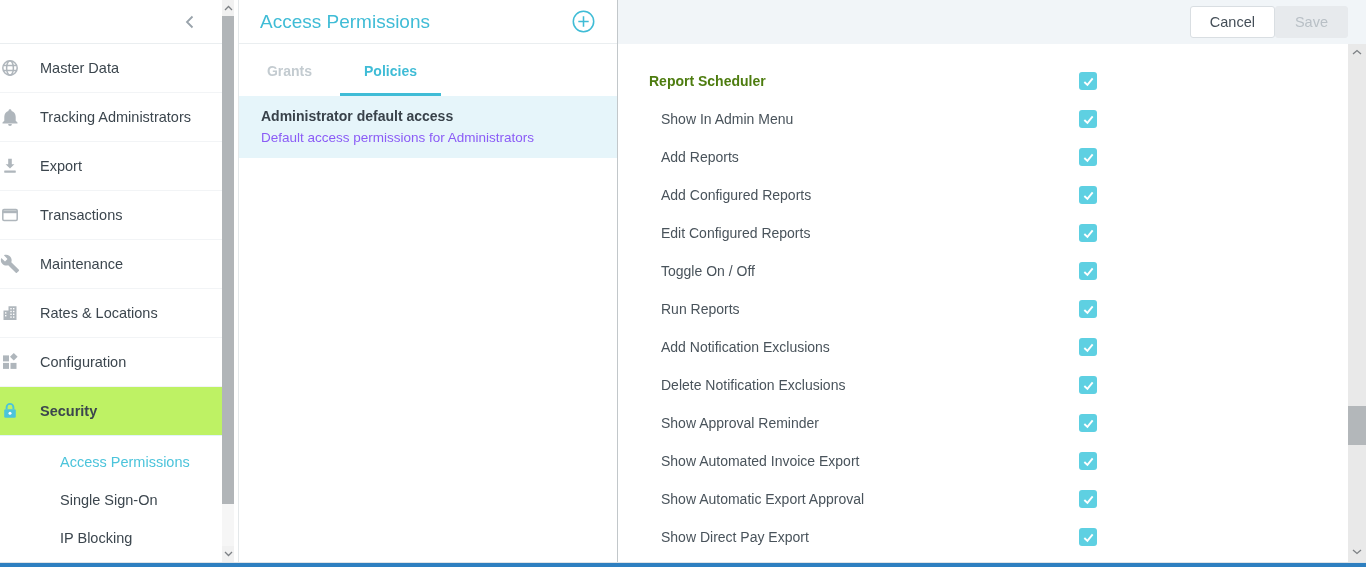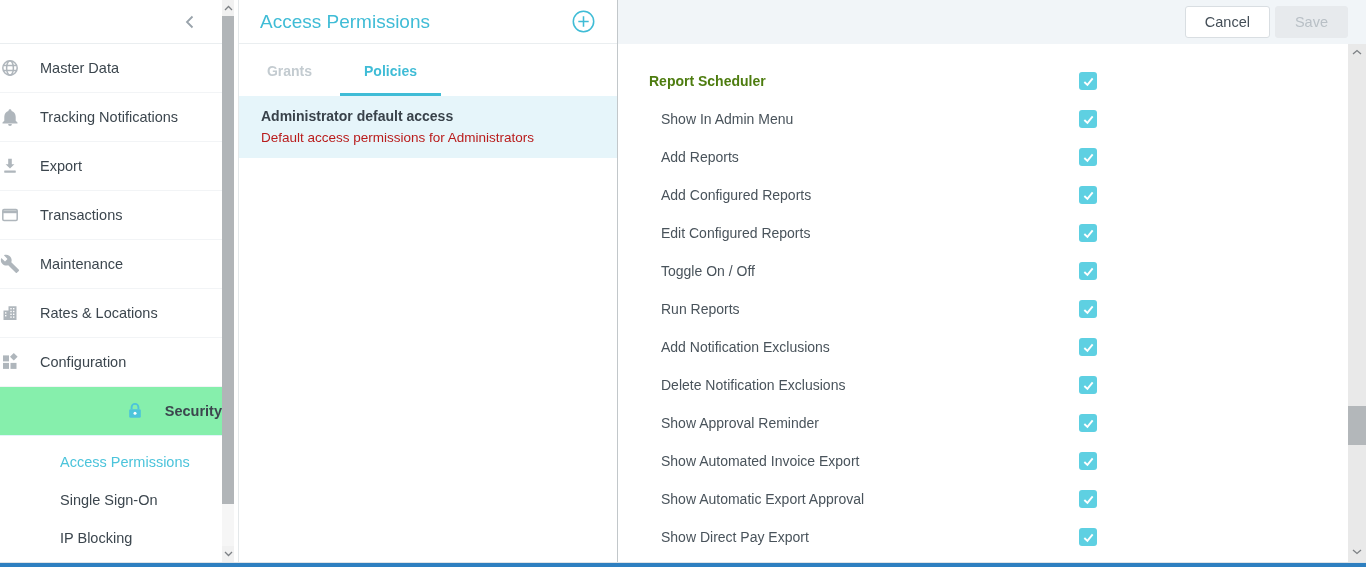--- a/index.html
+++ b/index.html
@@ -9,21 +9,21 @@
     -webkit-font-smoothing:antialiased;
   }
   .app{display:flex;height:562px;border-bottom:1px solid #dfe3e6;}
   .bottom-line{height:4px;background:#2e7fc0;}
 
   
   .sidebar{width:222px;flex:none;background:#fff;}
   .sidebar-header{height:44px;border-bottom:1px solid #eaeef0;display:flex;align-items:center;justify-content:flex-end;padding-right:24px;box-sizing:border-box;}
   .collapse-btn{cursor:pointer;display:flex;align-items:center;}
   .nav-item{height:49px;display:flex;align-items:center;gap:20px;border-bottom:1px solid #f2f4f6;font-size:14.5px;color:#3c464e;cursor:pointer;box-sizing:border-box;}
-  .nav-item.active{background:#86efac;font-weight:bold;border-bottom-color:#e1f4f9;justify-content:flex-end;}
+  .nav-item.active{background:#bef264;font-weight:bold;border-bottom-color:#e1f4f9;}
   .nav-icon{width:20px;height:20px;flex:none;display:flex;align-items:center;justify-content:center;}
   .sub-list{padding-top:7px;}
   .sub-item{height:38px;display:flex;align-items:center;padding-left:60px;font-size:14.5px;color:#3c464e;cursor:pointer;}
   .sub-item.active{color:#4cc4db;}
 
   
   .sb-scroll{width:12px;flex:none;background:#f6f6f6;position:relative;}
   .sb-btn{height:16px;background:#f1f1f1;display:flex;align-items:center;justify-content:center;cursor:pointer;}
   .sb-btn.bottom{position:absolute;bottom:0;left:0;right:0;}
   .sb-thumb{position:absolute;left:0;right:0;top:16px;height:488px;background:#b1b5b8;cursor:pointer;}
@@ -32,25 +32,25 @@
   .panel{width:380px;flex:none;margin-left:4px;border-left:1px solid #e4e8ea;border-right:1px solid #c2c7ca;box-sizing:border-box;display:flex;flex-direction:column;background:#fff;}
   .panel-header{height:44px;flex:none;border-bottom:1px solid #eaeef0;display:flex;align-items:center;justify-content:space-between;padding:0 21px;box-sizing:border-box;}
   .panel-title{color:#3fbcd6;font-size:19px;}
   .add-btn{cursor:pointer;display:flex;align-items:center;}
   .tabs{display:flex;height:52px;flex:none;}
   .tab{width:101px;box-sizing:border-box;text-align:center;font-weight:bold;font-size:14px;padding-top:19px;cursor:pointer;}
   .tab.inactive{color:#c3cbd0;}
   .tab.active{color:#3fbcd6;border-bottom:3px solid #3fbcd6;}
   .policy-item{background:#e6f5fa;padding:12px 22px 13px 22px;cursor:pointer;}
   .policy-title{font-weight:bold;color:#39424a;font-size:14px;margin-bottom:6px;}
-  .policy-desc{color:#b91c1c;font-size:13.5px;}
+  .policy-desc{color:#8b5cf6;font-size:13.5px;}
 
   
   .main{flex:1;display:flex;flex-direction:column;min-width:0;}
-  .topbar{height:44px;flex:none;background:#f1f5f8;display:flex;align-items:center;justify-content:flex-end;gap:5px;padding-right:18px;box-sizing:border-box;}
+  .topbar{height:44px;flex:none;background:#f1f5f8;display:flex;align-items:center;justify-content:flex-end;padding-right:18px;box-sizing:border-box;}
   .btn{height:32px;border-radius:3px;font-size:14.5px;padding:0 19px;font-family:"Liberation Sans", sans-serif;cursor:pointer;}
   .btn-cancel{background:#fff;border:1px solid #d9dee2;color:#444e57;}
   .btn-save{background:#e7eaed;border:1px solid #e7eaed;color:#b9c0c6;text-align:center;}
   .main-body{flex:1;display:flex;min-height:0;}
   .perm-list{flex:1;padding-top:18px;box-sizing:border-box;}
   .perm-row{height:38px;position:relative;display:flex;align-items:center;}
   .perm-label{font-size:14px;color:#49535b;padding-left:43px;}
   .perm-row.root .perm-label{font-weight:bold;color:#4d7c0f;padding-left:31px;}
   .checkbox{position:absolute;left:461px;top:50%;margin-top:-9px;width:18px;height:18px;background:#5ed0e2;border-radius:3px;display:flex;align-items:center;justify-content:center;cursor:pointer;}
 
@@ -86,21 +86,21 @@
           </span>
           <span>Master Data</span>
         </div>
         <div class="nav-item">
           <span class="nav-icon">
             <svg viewBox="0 0 20 20" width="20" height="20" fill="#afb6bc">
               <path d="M10 2.2c-.8 0-1.5.6-1.5 1.4v.5C6 4.8 4.3 7.1 4.3 9.8v3.9l-1.8 1.9v.8h15v-.8l-1.8-1.9V9.8c0-2.7-1.7-5-4.2-5.7v-.5c0-.8-.7-1.4-1.5-1.4z"></path>
               <path d="M8.1 17.1a1.9 1.9 0 0 0 3.8 0z"></path>
             </svg>
           </span>
-          <span>Tracking Notifications</span>
+          <span>Tracking Administrators</span>
         </div>
         <div class="nav-item">
           <span class="nav-icon">
             <svg viewBox="0 0 20 20" width="20" height="20" fill="#afb6bc">
               <path d="M10 12.6 5.6 8.2h2.6V2.8h3.6v5.4h2.6z"></path>
               <rect x="4.2" y="14.6" width="11.6" height="2.1" rx="0.4"></rect>
             </svg>
           </span>
           <span>Export</span>
         </div>

